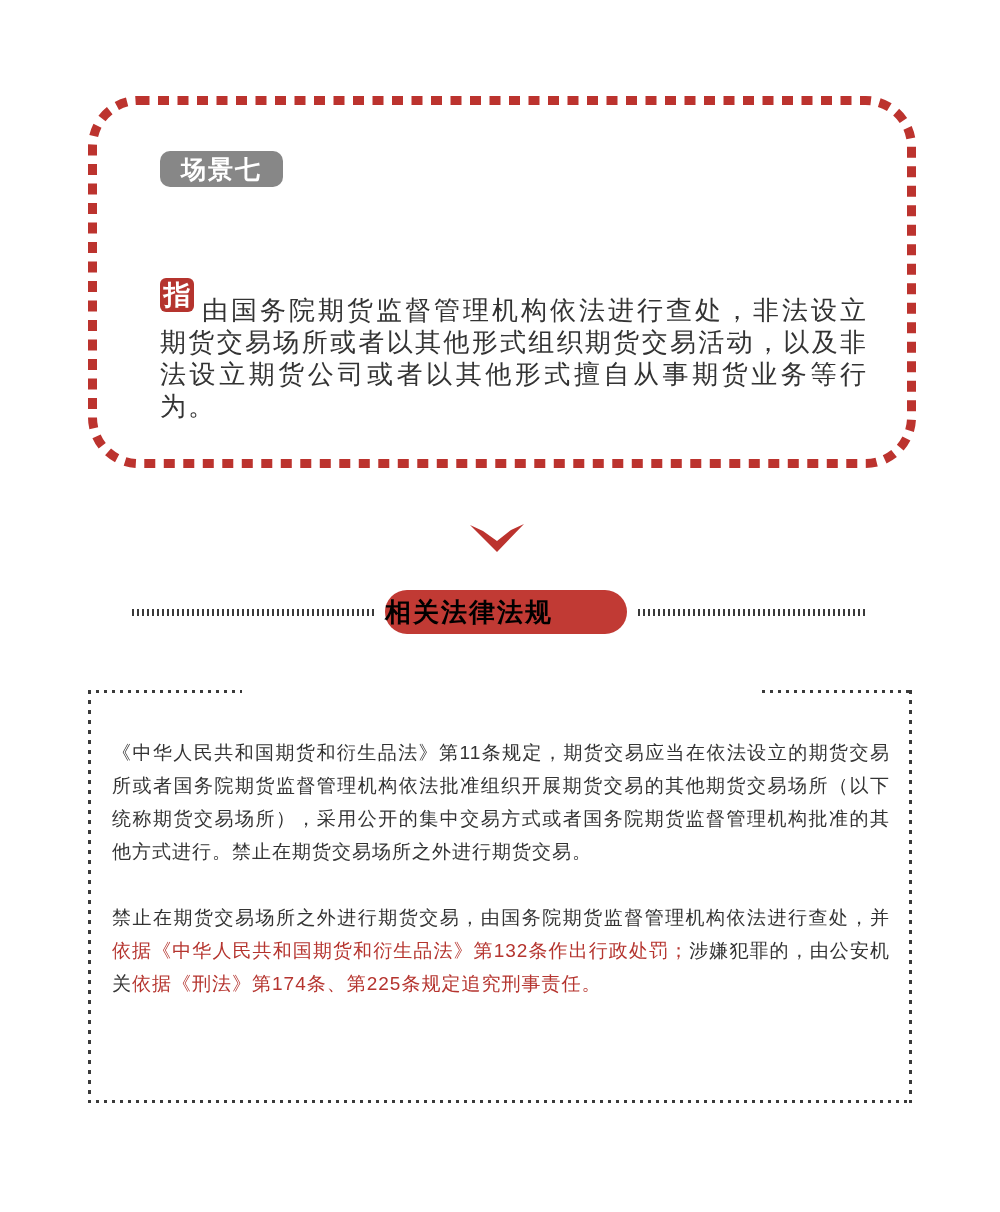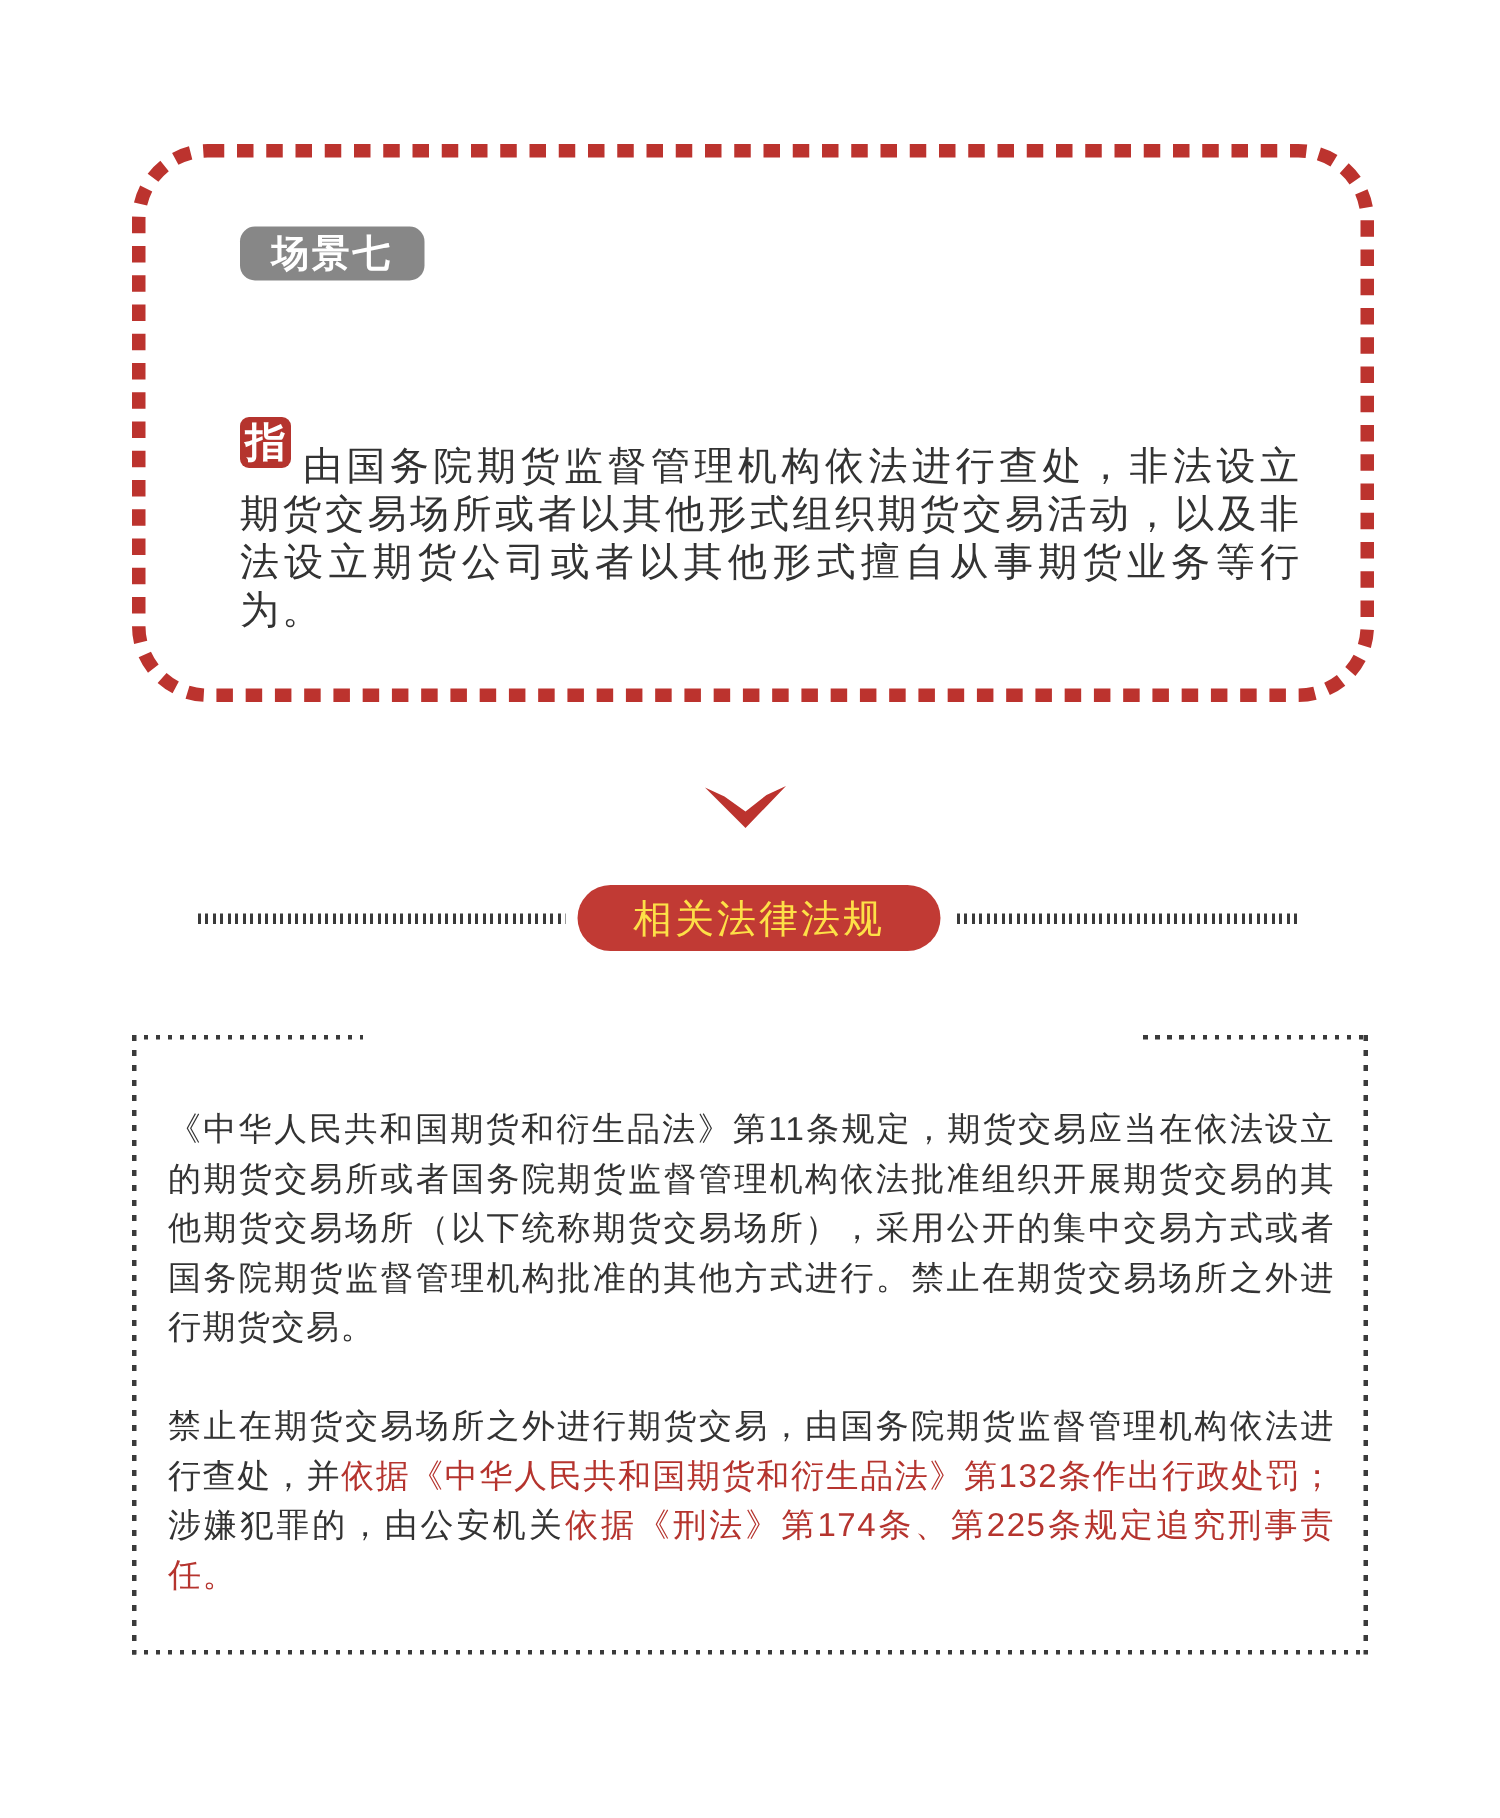--- a/index.html
+++ b/index.html
@@ -117,27 +117,27 @@
   .divider-line.left  { left: 132px; width: 245px; }
   .divider-line.right { left: 638px; width: 230px; }
   .law-badge {
     position: absolute;
     left: 385px;
     top: 590px;
     width: 242px;
     height: 44px;
     background: var(--badge-red, #c13a34);
     border-radius: 22px;
-    color: #fde047;
+    color: #000000;
     font-size: 26px;
-    font-weight: normal;
+    font-weight: bold;
     letter-spacing: 2px;
     display: flex;
     align-items: center;
-    justify-content: center;
+    justify-content: flex-start;
   }
 
   
   .law-box {
     position: absolute;
     left: 88px;
     top: 690px;
     width: 824px;
     height: 413px;
   }
@@ -160,21 +160,21 @@
 
   .law-content {
     position: absolute;
     left: 24px;
     top: 46px;
     width: 778px;
   }
   .law-p {
     margin: 0;
     color: var(--text-dark, #333333);
-    font-size: 22px;
+    font-size: 19px;
     line-height: 33px;
     letter-spacing: 1px;
     text-align: justify;
   }
   .law-p + .law-p { margin-top: 33px; }
   .seg-dark { color: var(--text-dark, #333333); }
   .seg-red  { color: var(--law-red, #b5342e); }
 </style>
 </head>
 <body>

